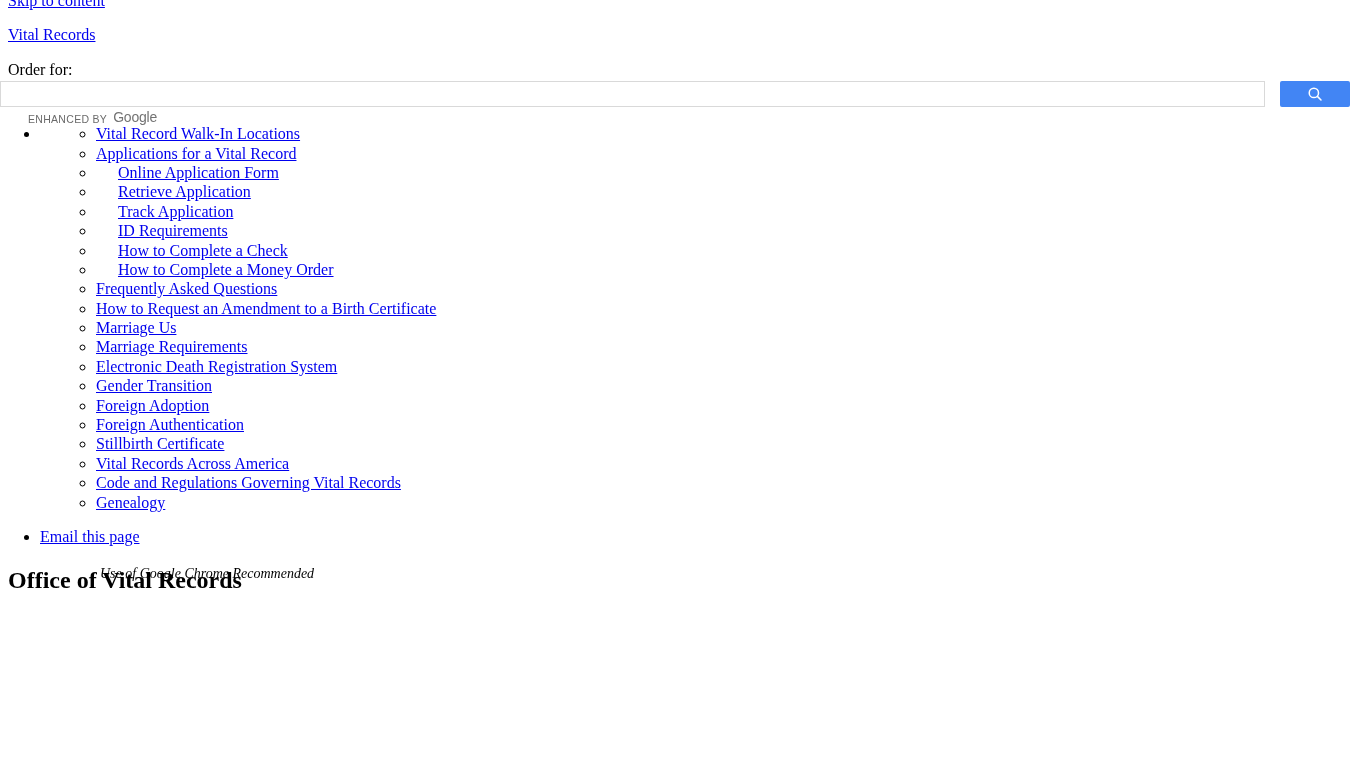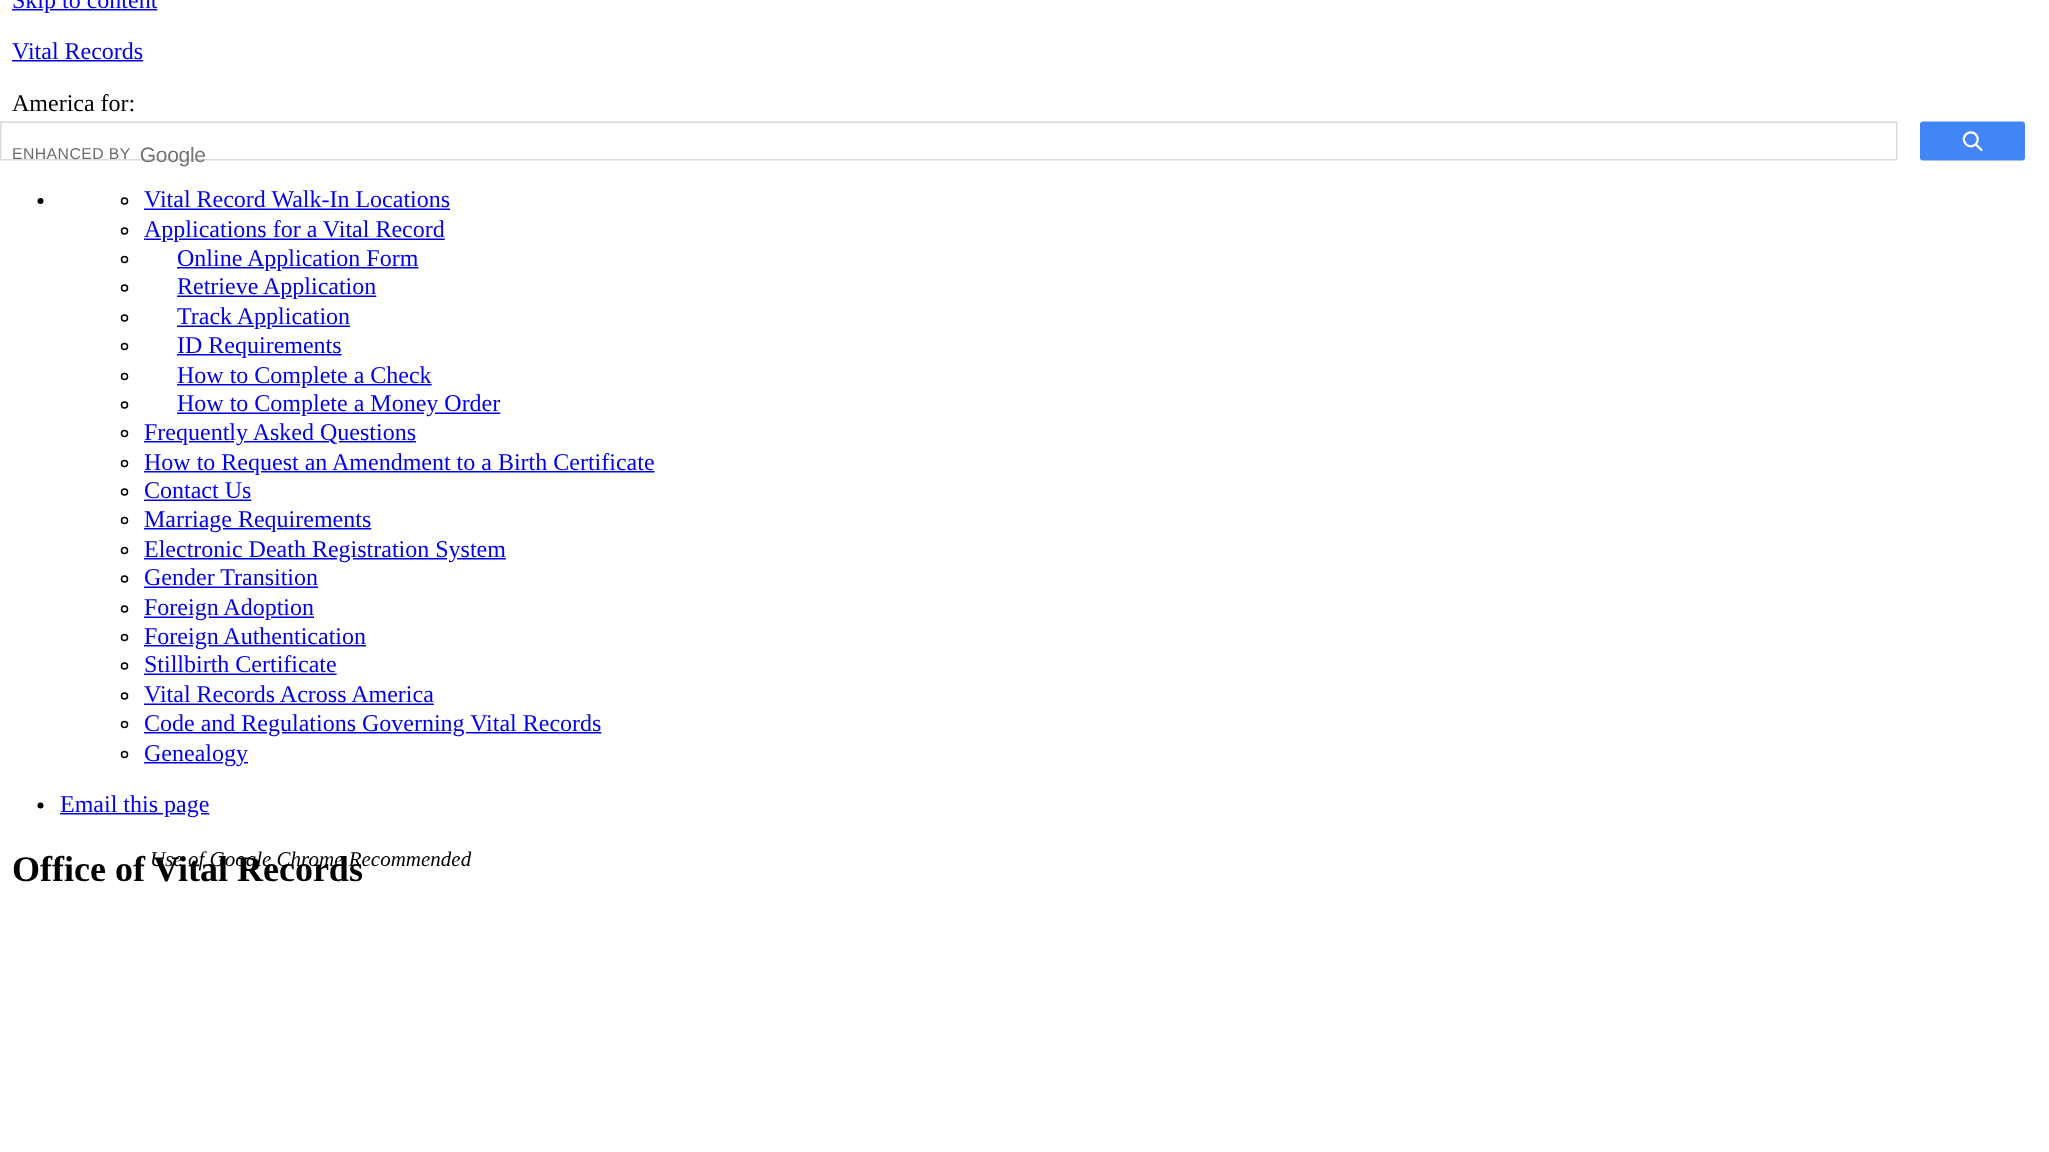--- a/index.html
+++ b/index.html
@@ -78,25 +78,25 @@
     width: 1265px;
     height: 26px;
     box-sizing: border-box;
     border: 1px solid #d9d9d9;
     background: #ffffff;
     padding: 0 10px;
     font-family: "Liberation Sans", sans-serif;
   }
   .cse-branding {
     position: absolute;
-    left: 8px;
+    left: 28px;
     top: 0;
     height: 44px;
     display: flex;
-    align-items: center;
+    align-items: flex-end;
     gap: 6px;
     pointer-events: none;
     font-family: "Liberation Sans", sans-serif;
   }
   .cse-enhanced {
     font-size: 10.5px;
     letter-spacing: 0.3px;
     color: #6b6b6b;
     text-transform: uppercase;
   }
@@ -173,21 +173,21 @@
 
   <div class="block skip-link-row">
     <a href="#">Skip to content</a>
   </div>
 
   <div class="block site-title-row">
     <a href="#">Vital Records</a>
   </div>
 
 
-  <div class="block search-label">America for:</div>
+  <div class="block search-label">Order for:</div>
   <div class="block search-row">
     <input class="search-input" type="text" placeholder="" style="">
     <span class="cse-branding">
       <span class="cse-enhanced">ENHANCED BY</span>
       <span class="cse-google">Google</span>
     </span>
     <button class="search-button">
       <span>
         <svg width="18" height="18" viewBox="0 0 24 24" aria-hidden="true">
           <circle cx="10.5" cy="10.5" r="6.2" fill="none" stroke="#ffffff" stroke-width="2"></circle>
@@ -204,21 +204,21 @@
           <li><a href="#">Vital Record Walk-In Locations</a></li>
           <li><a href="#">Applications for a Vital Record</a></li>
           <li class="indented"><a href="#">Online Application Form</a></li>
           <li class="indented"><a href="#">Retrieve Application</a></li>
           <li class="indented"><a href="#">Track Application</a></li>
           <li class="indented"><a href="#">ID Requirements</a></li>
           <li class="indented"><a href="#">How to Complete a Check</a></li>
           <li class="indented"><a href="#">How to Complete a Money Order</a></li>
           <li><a href="#">Frequently Asked Questions</a></li>
           <li><a href="#">How to Request an Amendment to a Birth Certificate</a></li>
-          <li><a href="#">Contact Us</a></li>
+          <li><a href="#">Marriage Us</a></li>
           <li><a href="#">Marriage Requirements</a></li>
           <li><a href="#">Electronic Death Registration System</a></li>
           <li><a href="#">Gender Transition</a></li>
           <li><a href="#">Foreign Adoption</a></li>
           <li><a href="#">Foreign Authentication</a></li>
           <li><a href="#">Stillbirth Certificate</a></li>
           <li><a href="#">Vital Records Across America</a></li>
           <li><a href="#">Code and Regulations Governing Vital Records</a></li>
           <li><a href="#">Genealogy</a></li>
         </ul>

